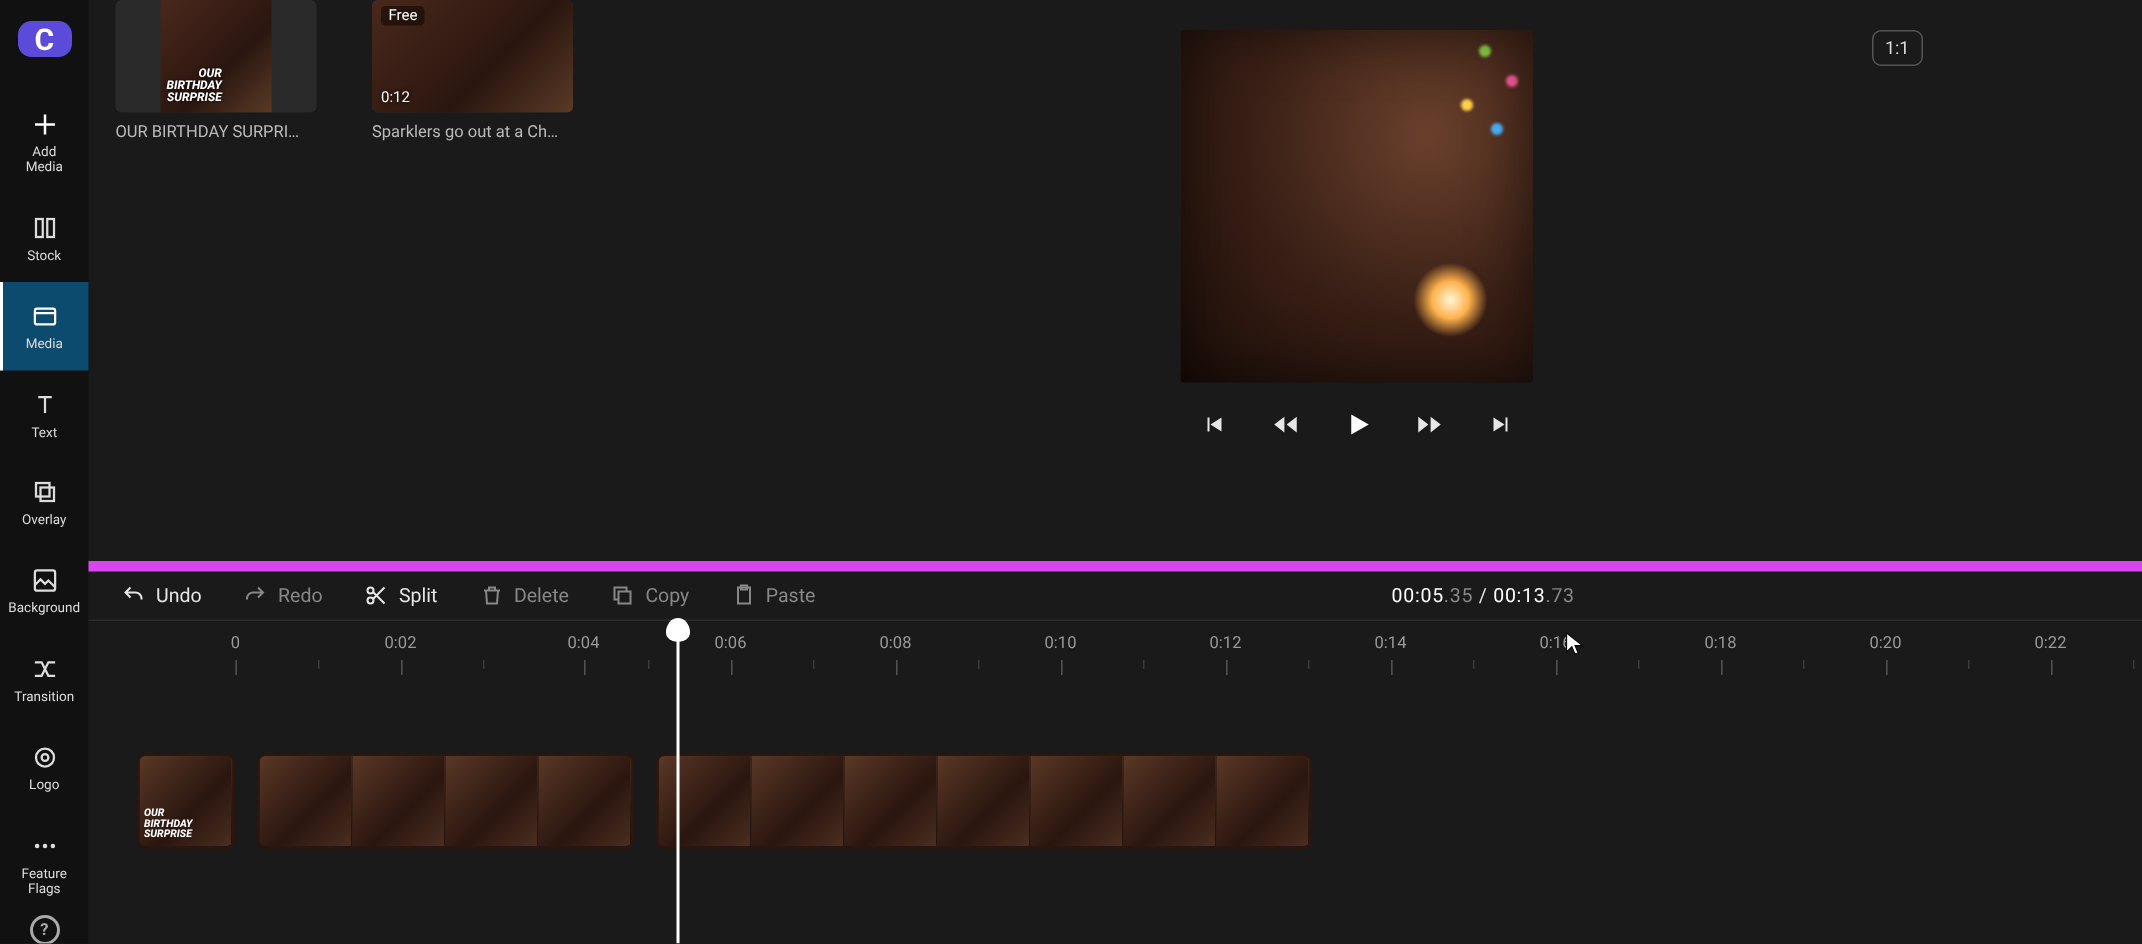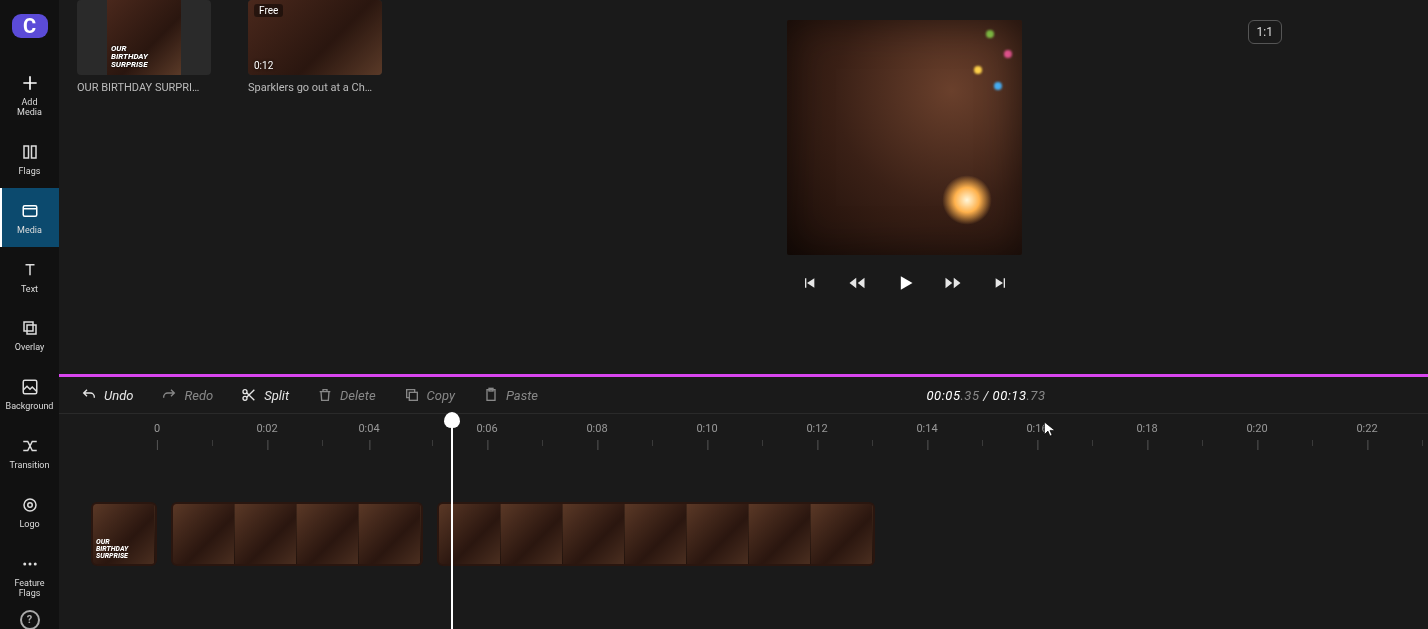--- a/index.html
+++ b/index.html
@@ -46,21 +46,21 @@
   .preview-canvas::after { content:""; position:absolute; inset:0; box-shadow: inset 0 0 40px rgba(0,0,0,.5); }
   .glow { position:absolute; border-radius:50%; }
   .glow.sp1 { right:30px; bottom:30px; width:50px; height:50px; background: radial-gradient(circle,#fff6d8 0%,#ffb24d 35%, rgba(255,120,40,0) 70%); }
   .bokeh { position:absolute; width:8px; height:8px; border-radius:50%; filter:blur(1px); }
   .ratio-badge { position:absolute; right:-260px; top:0; border:1px solid #555; border-radius:6px; padding:4px 8px; font-size:12px; color:#ddd; cursor:pointer; }
   .player-controls { display:flex; gap:28px; margin-top:18px; align-items:center; }
   .pc-btn { width:20px; height:20px; display:flex; align-items:center; justify-content:center; cursor:pointer; color:#e6e6e6; }
   .pc-play svg { width:22px; height:22px; }
 
   
-  .tl-toolbar { height:40px; border-top:3px solid #d946ef; border-bottom:1px solid #2a2a2a; display:flex; align-items:center; padding:0 22px; gap:28px; background:#1a1a1a;font-style:italic; }
+  .tl-toolbar { height:40px; border-top:7px solid #d946ef; border-bottom:1px solid #2a2a2a; display:flex; align-items:center; padding:0 22px; gap:28px; background:#1a1a1a; }
   .tl-btn { display:flex; align-items:center; gap:7px; color:#888; font-size:13px; cursor:default; }
   .tl-btn.enabled { color:#e6e6e6; cursor:pointer; }
   .tl-btn .ico { width:16px; height:16px; display:flex; align-items:center; justify-content:center; }
   .tl-center { margin-left:auto; margin-right:auto; font-size:13px; letter-spacing:.5px; }
   .tl-sub { color:#888; }
   .tl-right { display:flex; gap:24px; align-items:center; }
 
   
   .timeline { flex:0 0 215px; display:flex; flex-direction:column; background:#1a1a1a; position:relative; }
   .ruler { height:44px; position:relative; display:flex; align-items:flex-start; padding-left:30px; }
@@ -95,21 +95,21 @@
       </span>
       <span class="lbl">Add Media</span>
     </div>
     <div class="rail-item">
       <span class="ico">
         <svg viewBox="0 0 24 24" width="18" height="18" stroke="#ddd" stroke-width="2" fill="none">
             <rect x="4" y="4" width="6" height="16"></rect>
             <rect x="14" y="4" width="6" height="16"></rect>
           </svg>
       </span>
-      <span class="lbl">Flags</span>
+      <span class="lbl">Stock</span>
     </div>
     <div class="rail-item active">
       <span class="ico">
         <svg viewBox="0 0 24 24" width="18" height="18" stroke="#fff" stroke-width="2" fill="none">
             <rect x="3" y="5" width="18" height="14" rx="2"></rect>
             <path d="M3 9h18"></path>
           </svg>
       </span>
       <span class="lbl">Media</span>
     </div>
@@ -173,21 +173,21 @@
   </div>
 
   <div class="main">
 
 
     <div class="upper">
       <div class="media-panel">
         <div class="thumb-card">
           <div class="thumb">
             <div class="thumb-inner">
-              <span class="thumb-text" style="white-space:pre;">OUR
+              <span class="thumb-text" style="white-space:pre;text-align:right;">OUR
 BIRTHDAY
 SURPRISE</span>
             </div>
           </div>
           <div class="thumb-caption">OUR BIRTHDAY SURPRI…</div>
         </div>
         <div class="thumb-card">
           <div class="thumb">
             <div class="thumb-inner wide"></div>
             <span class="thumb-badge-tl">Free</span>
@@ -298,21 +298,21 @@
 
     </div>
 
     <div class="timeline">
       <div class="ruler">
         <div class="ruler-inner" id="ruler-inner">
             <div class="tick major" style="left: 68px;">0</div>
             <div class="tick minor" style="left: 123px;"></div>
             <div class="tick major" style="left: 178px;">0:02</div>
             <div class="tick minor" style="left: 233px;"></div>
-            <div class="tick major" style="left: 280px;">0:04</div>
+            <div class="tick major" style="left: 300px;">0:04</div>
             <div class="tick minor" style="left: 343px;"></div>
             <div class="tick major" style="left: 398px;">0:06</div>
             <div class="tick minor" style="left: 453px;"></div>
             <div class="tick major" style="left: 508px;">0:08</div>
             <div class="tick minor" style="left: 563px;"></div>
             <div class="tick major" style="left: 618px;">0:10</div>
             <div class="tick minor" style="left: 673px;"></div>
             <div class="tick major" style="left: 728px;">0:12</div>
             <div class="tick minor" style="left: 783px;"></div>
             <div class="tick major" style="left: 838px;">0:14</div>

